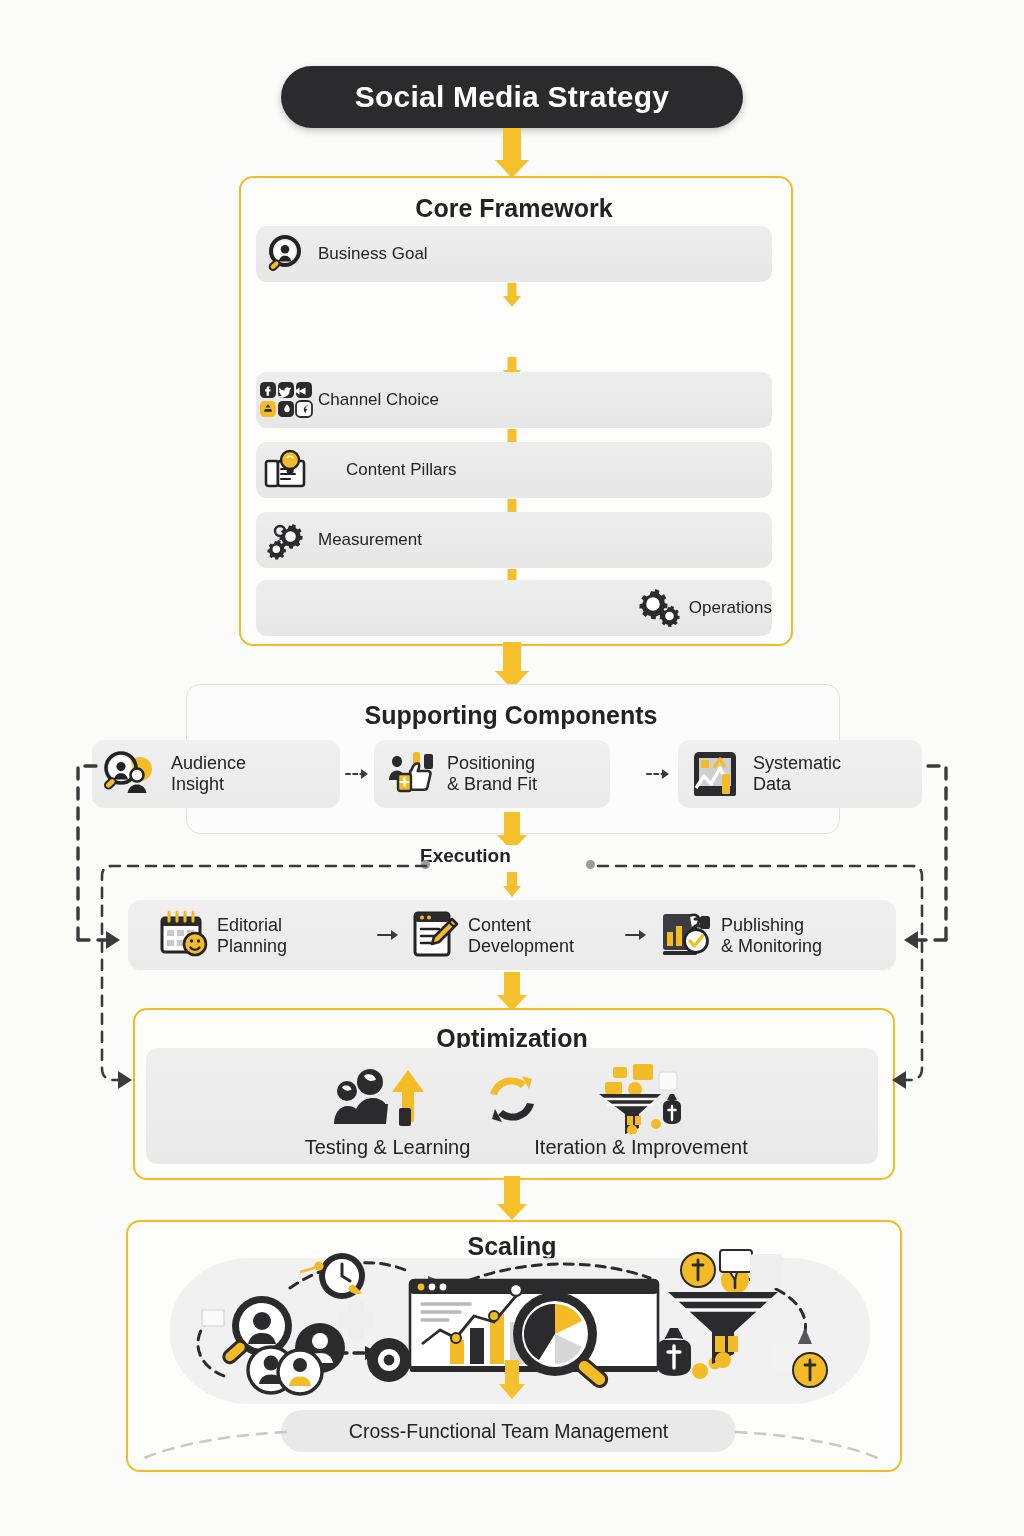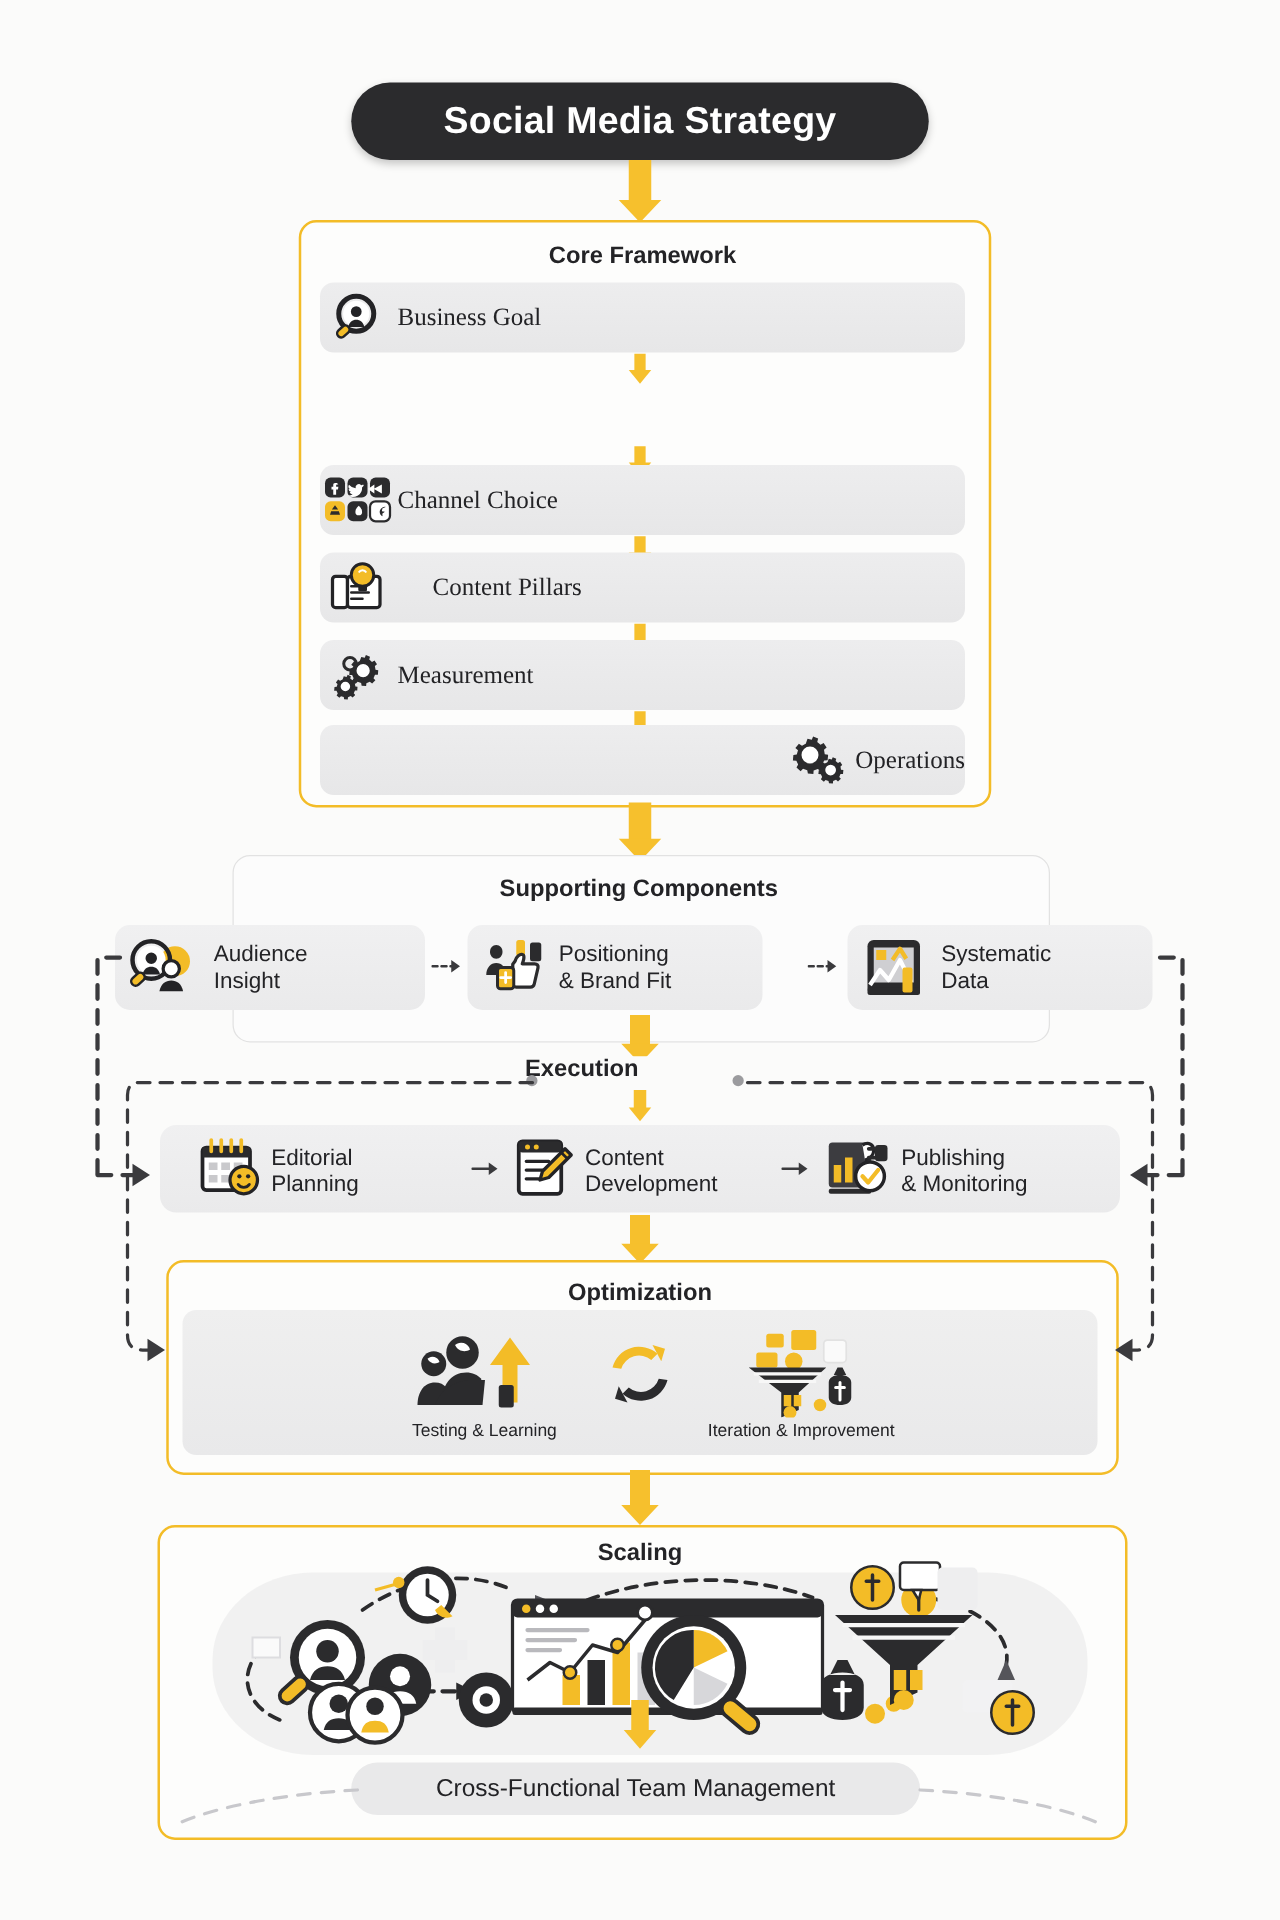--- a/index.html
+++ b/index.html
@@ -41,31 +41,31 @@
   .panel-yellow{
     position:absolute;border:2.5px solid #f3bc27;border-radius:14px;
     background:#fdfdfc;
   }
   .panel-gray{
     position:absolute;border:1.5px solid #e2e2e2;border-radius:14px;
     background:#fcfcfc;
   }
   .panel-title{
     position:absolute;left:0;right:4px;text-align:center;
-    font-size:19px;font-weight:bold;color:#232326;
+    font-size:25px;font-weight:bold;color:#232326;
   }
 
   
   .cf-row{
     position:absolute;left:256px;width:516px;height:56px;
     background:linear-gradient(180deg,#ededee 0%,#e7e7e8 100%);
     border-radius:11px;display:flex;align-items:center;
   }
   .cf-icon{width:62px;display:flex;align-items:center;justify-content:center;flex:0 0 62px;}
-  .cf-label{font-size:20px;color:#232326;font-family:Liberation Serif, serif;}
+  .cf-label{font-size:17px;color:#232326;}
 
   
   .chip{
     position:absolute;
     background:linear-gradient(180deg,#f0f0f1 0%,#eaeaeb 100%);
     border-radius:12px;display:flex;align-items:center;
     padding:0 10px;box-sizing:border-box;
   }
   .chip .ic{flex:0 0 auto;display:flex;align-items:center;justify-content:center;margin-right:7px;}
   .chip .tx{font-size:18px;line-height:1.16;color:#232326;}
@@ -83,21 +83,21 @@
   .exec-cell{position:absolute;display:flex;align-items:center;}
   .exec-cell .ic{margin-right:7px;}
   .exec-cell .tx{font-size:18px;line-height:1.16;color:#232326;}
 
   
   .opt-inner{
     position:absolute;left:146px;top:1048px;width:732px;height:116px;
     background:linear-gradient(180deg,#efefef 0%,#e9e9ea 100%);
     border-radius:11px;
   }
-  .opt-caption{position:absolute;font-size:14px;color:#232326;text-align:center;}
+  .opt-caption{position:absolute;font-size:20px;color:#232326;text-align:center;}
 
   
   .scaling-blob{
     position:absolute;left:170px;top:1258px;width:700px;height:146px;
     background:#eeeeef;border-radius:80px/70px;opacity:.85;
   }
   .ctm-pill{
     position:absolute;left:281px;top:1410px;width:455px;height:42px;
     background:#e9e9ea;border-radius:21px;
     display:flex;align-items:center;justify-content:center;

